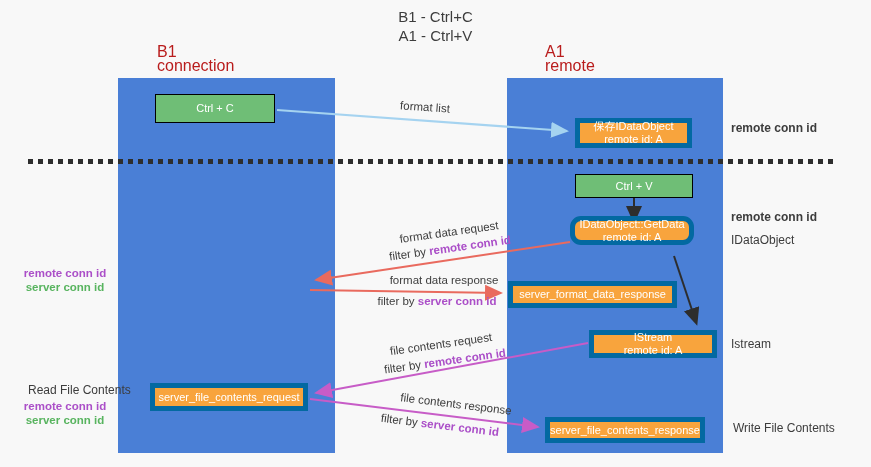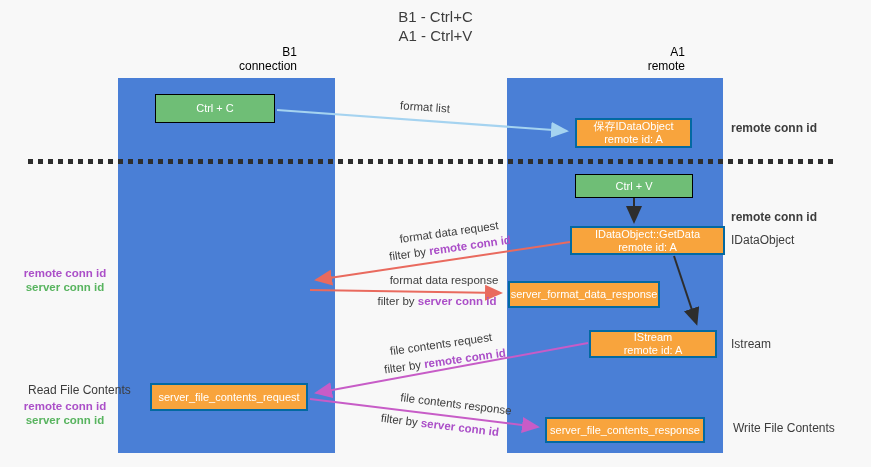--- a/index.html
+++ b/index.html
@@ -20,42 +20,42 @@
     font-size: 15px;
     line-height: 19px;
   }
   .lane {
     background: #4a7fd6;
     top: 78px;
     height: 375px;
   }
   .lane-header {
     top: 45px;
-    text-align: right;
-    color: #000000;
-    font-size: 12px;
+    text-align: left;
+    color: #b91c1c;
+    font-size: 16px;
     line-height: 14px;
   }
   .dashed-line {
     left: 28px; top: 159px;
     width: 806px; height: 5px;
     background: repeating-linear-gradient(90deg, #2d2d2d 0 5px, transparent 5px 10px);
   }
   .node {
     color: #fff;
     font-size: 11px;
     line-height: 13px;
     display: flex;
     flex-direction: column;
     align-items: center;
     justify-content: center;
     text-align: center;
   }
   .node.green { background: #6fbe76; border: 1px solid #000000; }
-  .node.orange { background: #f8a43d; border: 2px solid #0369a1; }
+  .node.orange { background: #f8a43d; border: 5px solid #0369a1; }
   svg.arrows { left: 0; top: 0; pointer-events: none; }
   .edge-label {
     color: #3d3d3d;
     font-size: 11.5px;
     text-align: center;
     white-space: nowrap;
   }
   .filter-key { font-weight: bold; }
   .purple { color: #ab4fc8; font-weight: bold; }
   .green-label { color: #58b45f; font-weight: bold; }
@@ -120,27 +120,27 @@
 
   <div class="abs node orange" style="left:575px; top:118px; width:117px; height:30px;">
     <span>保存IDataObject</span>
     <span>remote id: A</span>
   </div>
 
   <div class="abs node green" style="left:575px; top:174px; width:118px; height:24px;">
     <span>Ctrl + V</span>
   </div>
 
-  <div class="abs node orange" style="left:570px; top:226px; width:155px; height:29px;">
+  <div class="abs node orange" style="left:570px; top:216px; width:124px; height:29px;border-radius:11px;">
     <span>IDataObject::GetData</span>
     <span>remote id: A</span>
   </div>
 
 
-  <div class="abs node orange" style="left:508px; top:281px; width:152px; height:27px;">
+  <div class="abs node orange" style="left:508px; top:281px; width:169px; height:27px;">
     <span>server_format_data_response</span>
   </div>
 
   <div class="abs node orange" style="left:589px; top:330px; width:128px; height:28px;">
     <span>IStream</span>
     <span>remote id: A</span>
   </div>
 
   <div class="abs node orange" style="left:545px; top:417px; width:160px; height:26px;">
     <span>server_file_contents_response</span>

